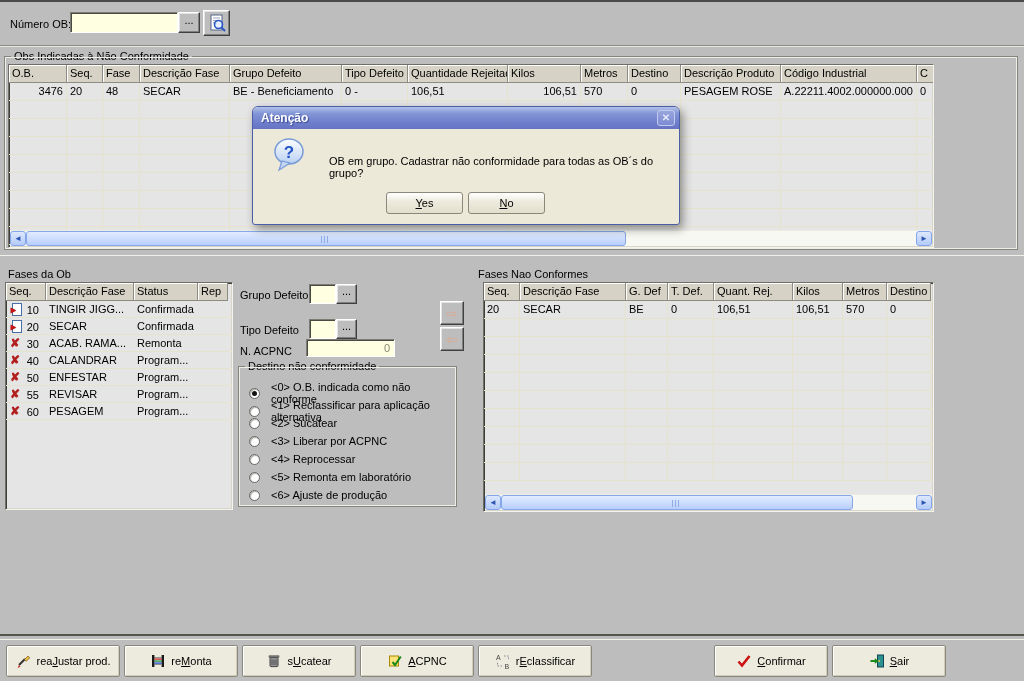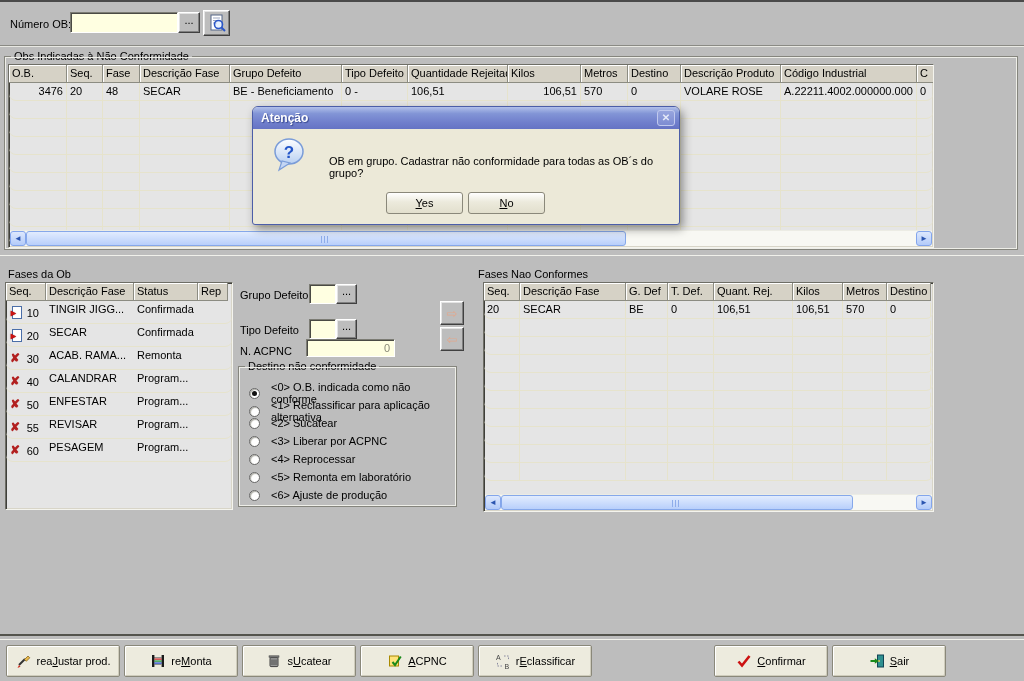--- a/index.html
+++ b/index.html
@@ -34,34 +34,34 @@
   #obs-gb { left:4px; top:54px; width:1014px; height:194px; }
   #panel-mid { position:absolute; left:0; top:253px; width:1024px; height:381px; border-top:1px solid #f0f0ea; border-bottom:2px solid #54544d; }
 
   
   .gridbox { position:absolute; background:#e5e5e5; overflow:hidden; }
   .grow { display:flex; overflow:hidden; }
   .hrow .c { background:#d6d2c6; border-right:1px solid #8c8c82; border-bottom:1px solid #8c8c82;
              box-shadow: inset 1px 1px 0 #ffffff; font-weight:normal; }
   .c { flex:none; padding:2px 3px 0 3px; white-space:nowrap; overflow:hidden; }
   .vlines .brow .c { border-right:1px solid #e6e3cc; }
-  .brow { border-bottom:1px solid #e6e3cc;border-radius:7px; }
+  .brow { border-bottom:1px solid #e6e3cc; }
   .num { text-align:right; }
 
   
   #obs-grid { left:8px; top:62px; width:926px; height:184px; }
   .tg .c0{width:58px}.tg .c1{width:36px}.tg .c2{width:37px}.tg .c3{width:90px}.tg .c4{width:112px}
   .tg .c5{width:66px}.tg .c6{width:100px}.tg .c7{width:73px}.tg .c8{width:47px}.tg .c9{width:53px}
   .tg .c10{width:100px}.tg .c11{width:136px}.tg .c12{width:40px}
   .tg{height:18px}
 
   
   #fases-grid { left:5px; top:280px; width:228px; height:228px; }
   .lg .c0{width:40px}.lg .c1{width:88px}.lg .c2{width:64px}.lg .c3{width:30px}
-  .lg{height:23px}
+  .lg{height:17px}
   .lg.hrow{height:18px}
   .seqcell { display:flex; align-items:center; gap:1px; padding-top:1px; }
   .seqnum { flex:1; text-align:right; padding-right:4px; }
   .ic { width:14px; height:13px; position:relative; flex:none; display:inline-block; }
   .ic-doc::before { content:""; position:absolute; left:3px; top:0; width:8px; height:11px; background:#fff; border:1px solid #4a6ea8; }
   .ic-doc::after { content:"►"; position:absolute; left:0px; top:2px; font-size:9px; color:#cc1313; text-shadow:0 0 1px #7a0000; }
   .ic-x::before { content:"✘"; position:absolute; left:1px; top:-1px; font-size:12px; font-weight:bold; color:#b22020; }
 
   
   #nc-grid { left:483px; top:280px; width:451px; height:230px; }
@@ -156,21 +156,21 @@
       <div class="c c0 num">3476</div>
       <div class="c c1">20</div>
       <div class="c c2">48</div>
       <div class="c c3">SECAR</div>
       <div class="c c4">BE - Beneficiamento</div>
       <div class="c c5">0 -</div>
       <div class="c c6">106,51</div>
       <div class="c c7 num">106,51</div>
       <div class="c c8">570</div>
       <div class="c c9">0</div>
-      <div class="c c10">VOLARE ROSE</div>
+      <div class="c c10">PESAGEM ROSE</div>
       <div class="c c11">A.22211.4002.000000.000</div>
       <div class="c c12">0</div>
     </div>
     <div class="grow brow tg">
       <div class="c c0"></div>
         <div class="c c1"></div>
         <div class="c c2"></div>
         <div class="c c3"></div>
       <div class="c c4"></div>
         <div class="c c5"></div>

